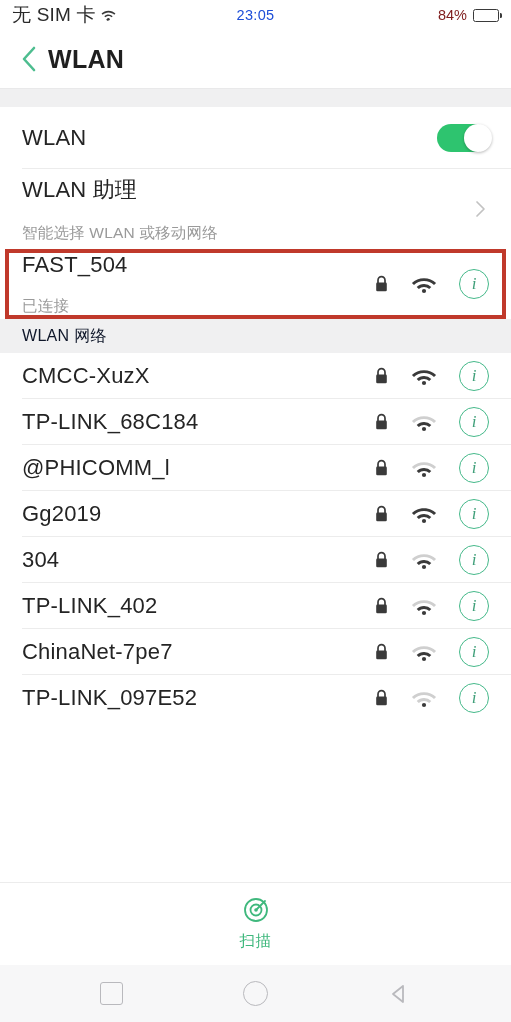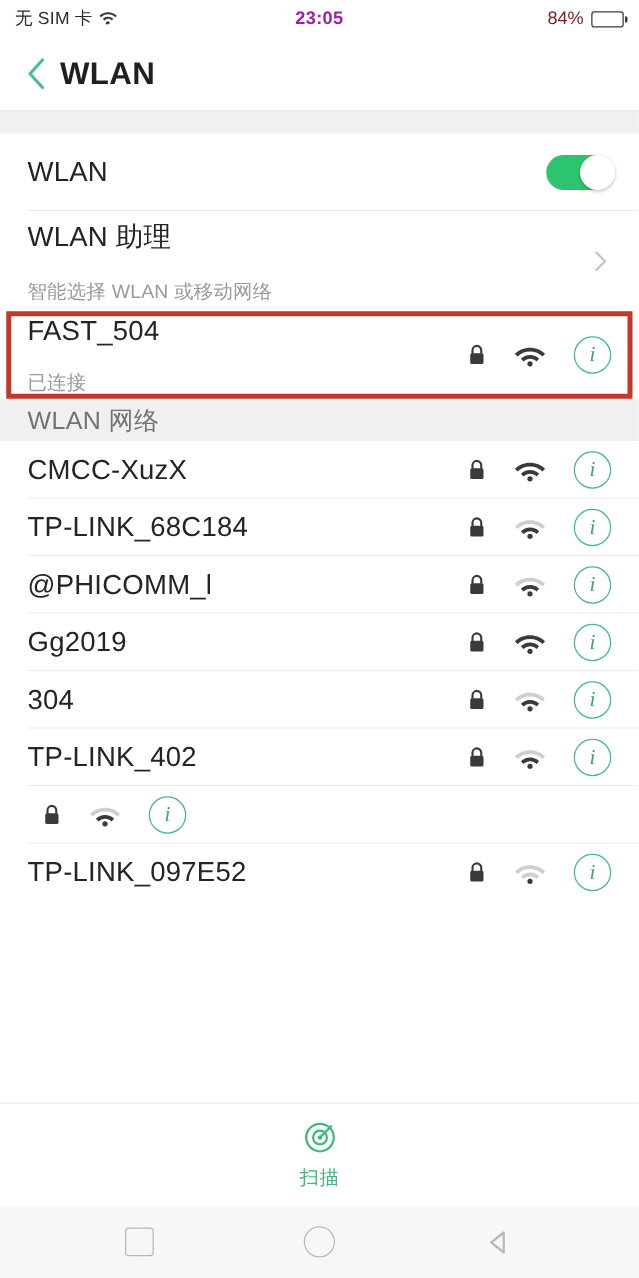--- a/index.html
+++ b/index.html
@@ -31,32 +31,32 @@
     display: flex;
     align-items: center;
     padding: 0 12px;
     box-sizing: border-box;
     position: relative;
   }
   .sb-left {
     display: flex;
     align-items: center;
     gap: 5px;
-    font-size: 14px;
+    font-size: 19px;
     color: #2a2a2a;
     font-weight: 500;
     letter-spacing: .2px;
   }
   .sb-center {
     position: absolute;
     left: 0; right: 0;
     text-align: center;
     font-size: 14.5px;
-    color: #a21caf;
-    font-weight: 700;
+    color: #1d4ed8;
+    font-weight: 400;
     letter-spacing: .3px;
   }
   .sb-right {
     margin-left: auto;
     display: flex;
     align-items: center;
     gap: 6px;
     font-size: 14.5px;
     color: #7f1d1d;
     font-weight: 500;
@@ -205,22 +205,22 @@
   .connected-row { height: 70px; }
 
   
   .section-header {
     background: #f0f0f1;
     height: 34px;
     display: flex;
     align-items: center;
     padding: 0 22px;
     box-sizing: border-box;
-    font-size: 20px;
-    color: #737373;
+    font-size: 16px;
+    color: #0f172a;
     letter-spacing: .3px;
   }
 
   
   .net-list {
     flex: 1 1 auto;
     overflow: hidden;
     background: #ffffff;
   }
   .net-row { height: 46px; }
@@ -508,20 +508,23 @@
             <svg width="26" height="19" viewBox="0 0 26 19">
               <path d="M13 3.2C8.3 3.2 4.0 5.0 0.9 8.0l2.1 2.1C5.6 7.6 9.1 6.1 13 6.1s7.4 1.5 10.0 4.0l2.1-2.1C22 5.0 17.7 3.2 13 3.2z" fill="#cfcfcf"></path>
               <path d="M13 9.0c-2.8 0-5.4 1.1-7.3 3.0l2.1 2.1A7.3 7.3 0 0113 11.9c2.0 0 3.8.8 5.2 2.2l2.1-2.1A10.2 10.2 0 0013 9.0z" fill="#3a3a3a"></path>
               <circle cx="13" cy="16.0" r="2.1" fill="#3a3a3a"></circle>
             </svg>
           </span>
           <span class="info-i">i</span>
         </div>
       </div>
       <div class="row net-row row-divider">
+        <div class="row-main">
+          <div class="row-title">ChinaNet-7pe7</div>
+        </div>
         <div class="net-icons">
           <span class="lock-i">
             <svg width="15" height="18" viewBox="0 0 15 18">
               <path d="M4 8 V5.2 a3.5 3.5 0 017 0 V8" stroke="#3a3a3a" stroke-width="1.7" fill="none"></path>
               <rect x="2.2" y="7.6" width="10.6" height="8.6" rx="1.3" fill="#3a3a3a"></rect>
             </svg>
           </span>
           <span class="wifi-i">
             <svg width="26" height="19" viewBox="0 0 26 19">
               <path d="M13 3.2C8.3 3.2 4.0 5.0 0.9 8.0l2.1 2.1C5.6 7.6 9.1 6.1 13 6.1s7.4 1.5 10.0 4.0l2.1-2.1C22 5.0 17.7 3.2 13 3.2z" fill="#cfcfcf"></path>

